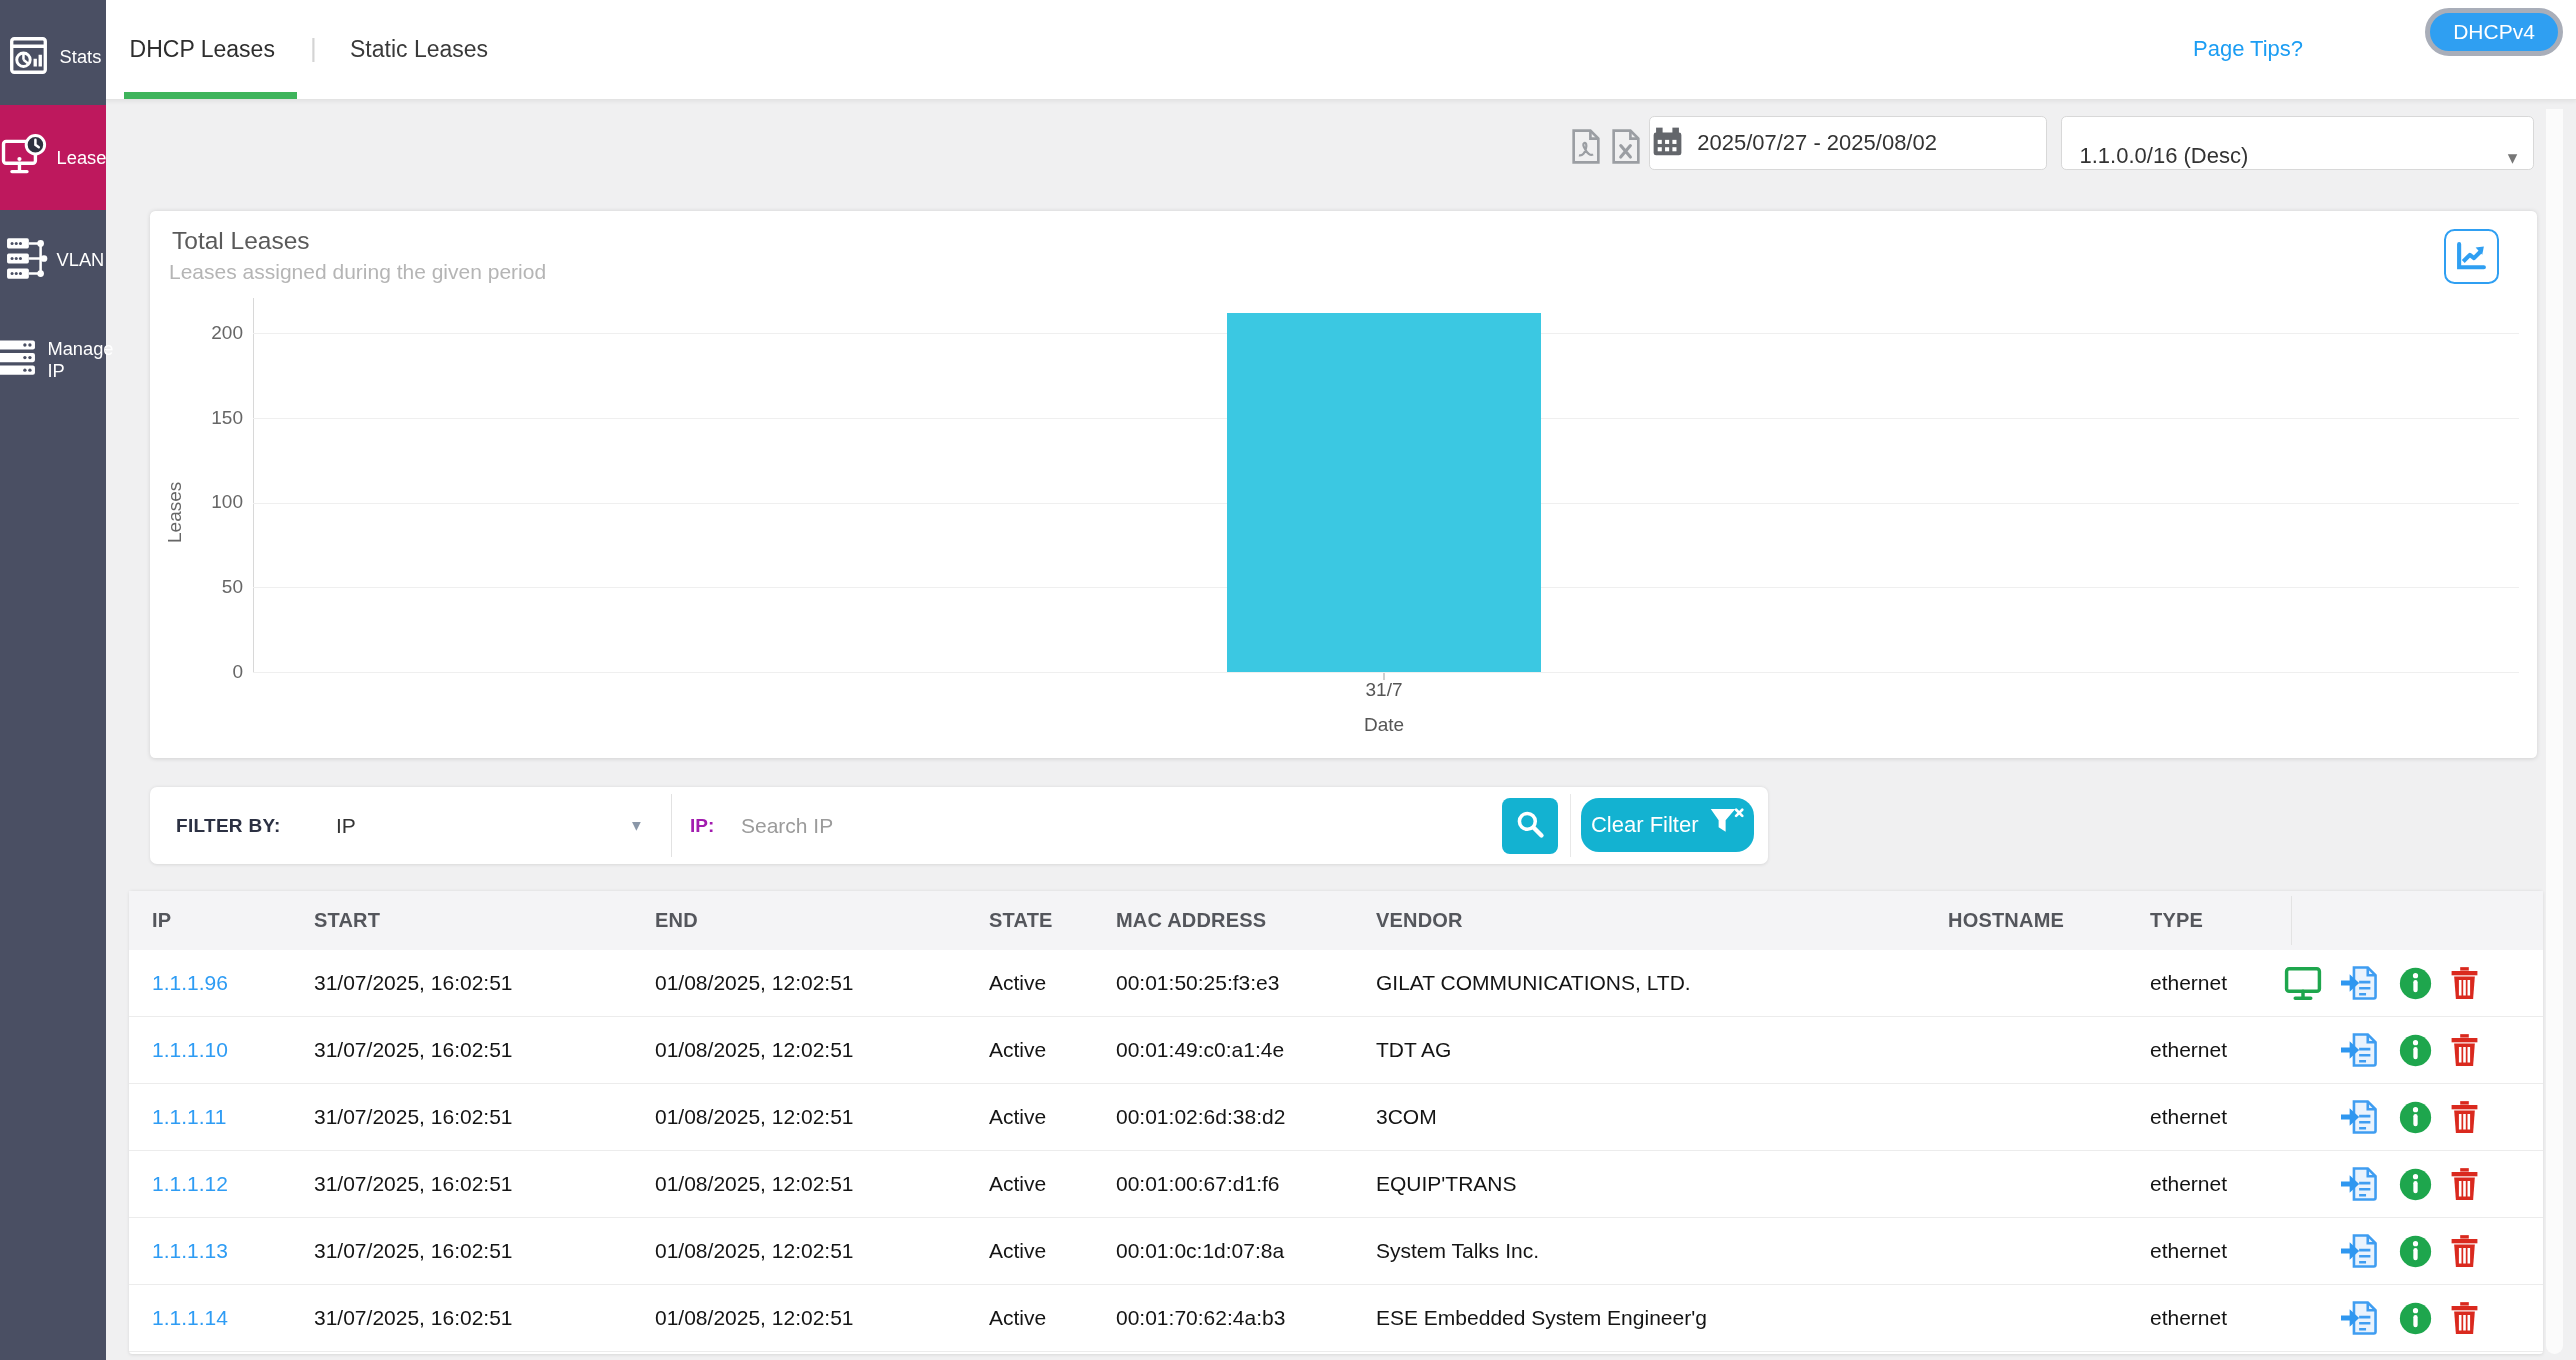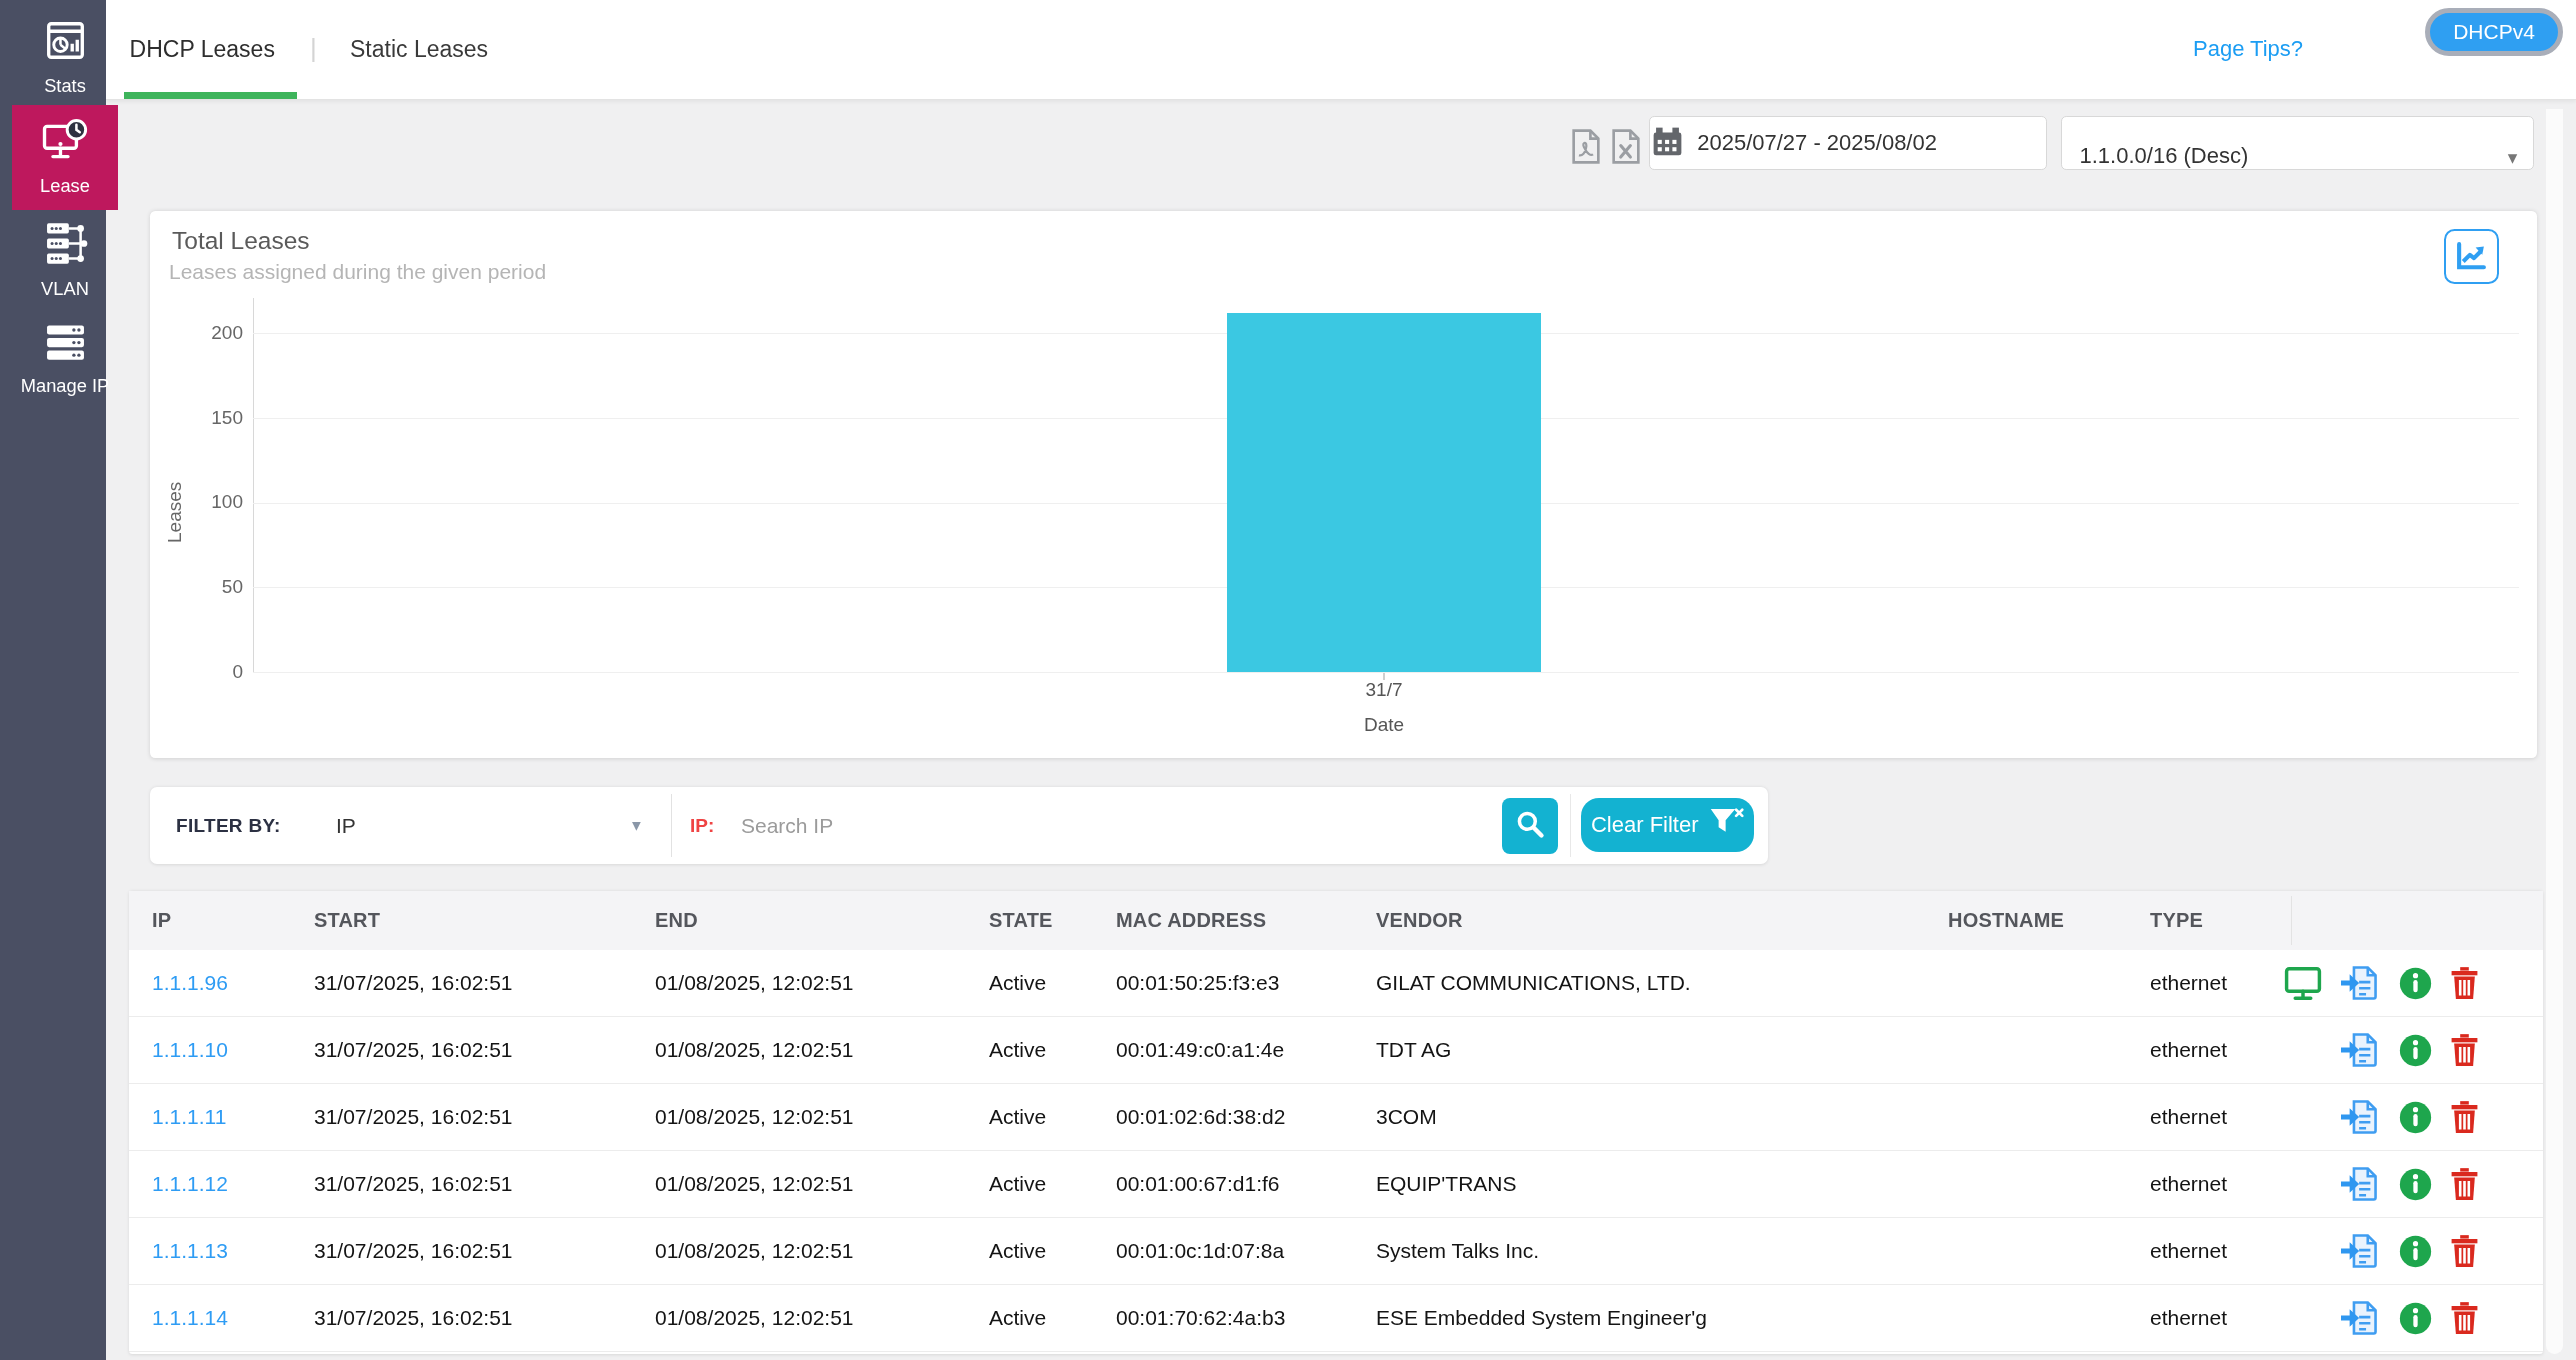--- a/index.html
+++ b/index.html
@@ -1,21 +1,21 @@
 <!DOCTYPE html>
 <html style="font-size:14px"><head>
 <meta charset="utf-8">
 <style>
   html,body{margin:0;padding:0;background:#f0f0f1;}
   #app{position:relative;width:2576px;height:1361px;background:#f0f0f1;
        font-family:"Liberation Sans",sans-serif;overflow:hidden;color:#222;}
 
   
   .sidebar{position:absolute;left:0;top:0;width:106px;height:1361px;background:#4a4f63;z-index:30;}
-  .side-item{position:absolute;left:12px;width:106px;display:flex;flex-direction:column;
+  .side-item{position:absolute;left:0;width:106px;display:flex;flex-direction:row;
              align-items:center;justify-content:center;gap:7.9px;color:#fff;cursor:pointer;}
   .side-item .lbl{font-size:18.3px;}
   .side-item.active{background:#be185d;}
   .si-stats{top:8.7px;height:96px;}
   .si-lease{top:105px;height:105px;}
   .si-vlan{top:210px;height:100px;}
   .si-mip{top:309px;height:101px;}
 
   
   .topbar{position:absolute;left:106px;top:0;right:0;height:99px;background:#fff;
@@ -70,21 +70,21 @@
   .filter-card{position:absolute;left:150px;top:787px;width:1618px;height:77px;background:#fff;
                border-radius:7px;box-shadow:0 0.9px 3.5px rgba(0,0,0,.10);}
   .f-by{position:absolute;left:26px;top:0;height:77px;display:flex;align-items:center;
         font-size:19px;font-weight:bold;color:#2c3143;letter-spacing:0.3px;}
   .f-by-val{position:absolute;left:186px;top:0;height:77px;display:flex;align-items:center;
             font-size:21px;color:#333;width:323px;cursor:pointer;}
   .f-caret{position:absolute;left:482px;top:0;height:77px;display:flex;align-items:center;
            color:#8a97a8;font-size:17.5px;cursor:pointer;}
   .f-div{position:absolute;left:521px;top:7px;height:63px;width:0.9px;background:#e2e2e2;}
   .f-ip{position:absolute;left:540px;top:0;height:77px;display:flex;align-items:center;
-        font-size:19px;font-weight:bold;color:#ef4444;}
+        font-size:19px;font-weight:bold;color:#a21caf;}
   .f-input{position:absolute;left:589px;top:12.2px;height:52px;width:716px;border:0;outline:0;
            font-size:21px;color:#333;font-family:"Liberation Sans",sans-serif;}
   .f-input::placeholder{color:#9b9b9b;}
   .search-btn{position:absolute;left:1352px;top:10.5px;width:56px;height:56px;background:#13b2d1;
               border-radius:7.9px;display:flex;align-items:center;justify-content:center;cursor:pointer;}
   .f-div2{position:absolute;left:1420px;top:7px;height:63px;width:0.9px;background:#e8e8e8;}
   .clear-btn{position:absolute;left:1431px;top:11.4px;width:173px;height:54px;background:#13b2d1;
              border-radius:18px;display:flex;align-items:center;justify-content:center;gap:10.5px;
              color:#fff;font-size:22px;cursor:pointer;}
 

